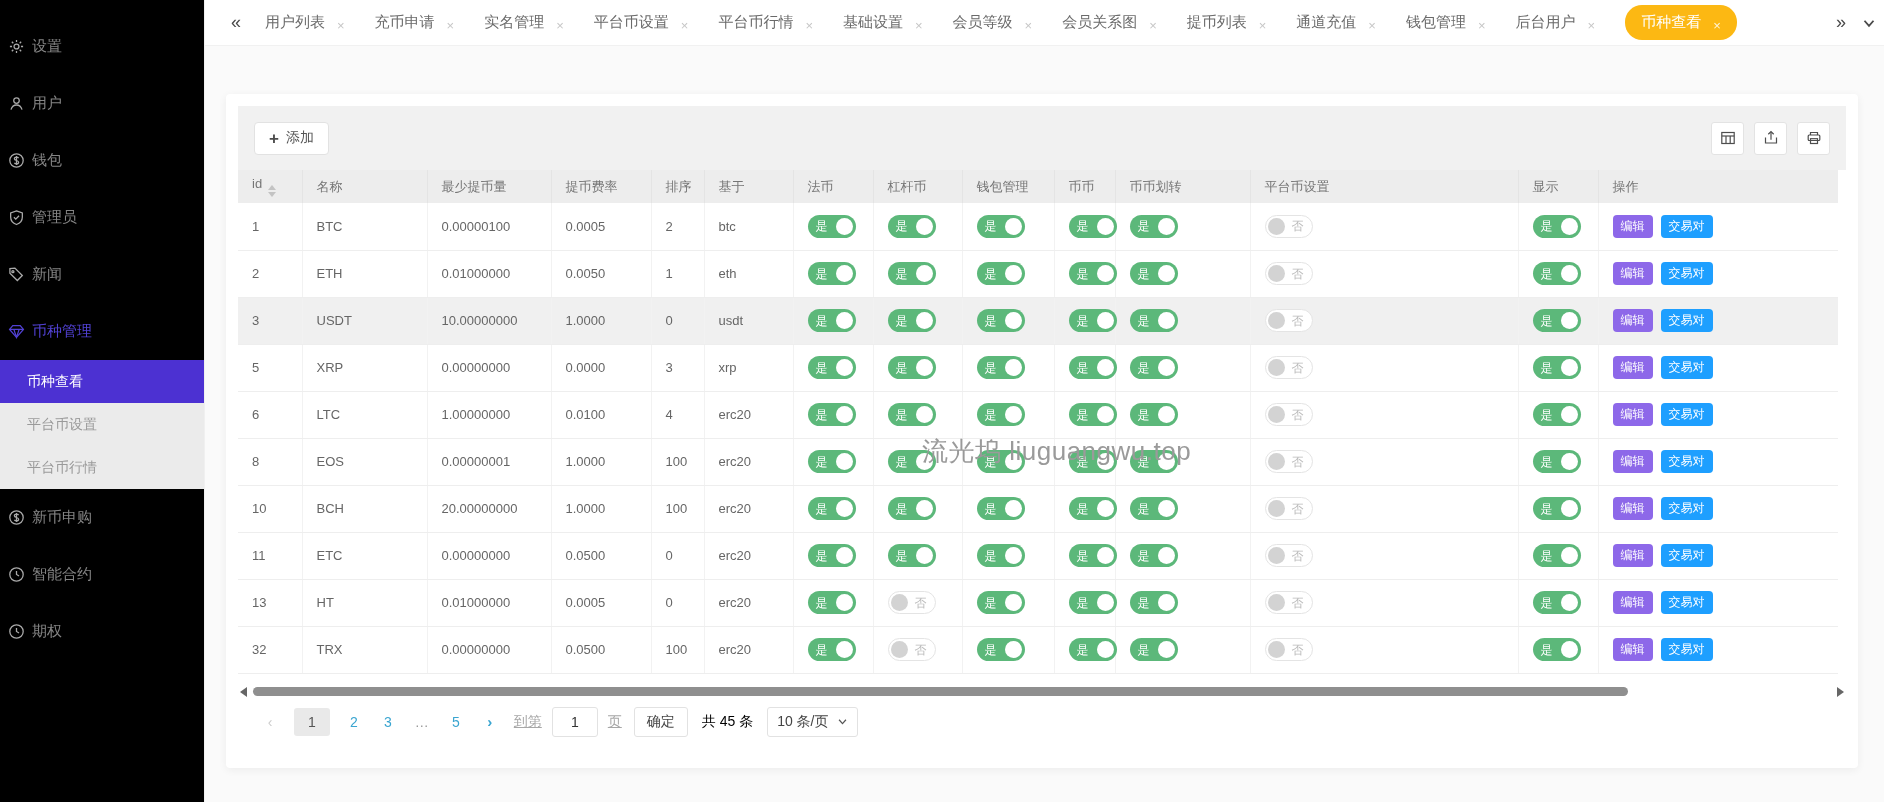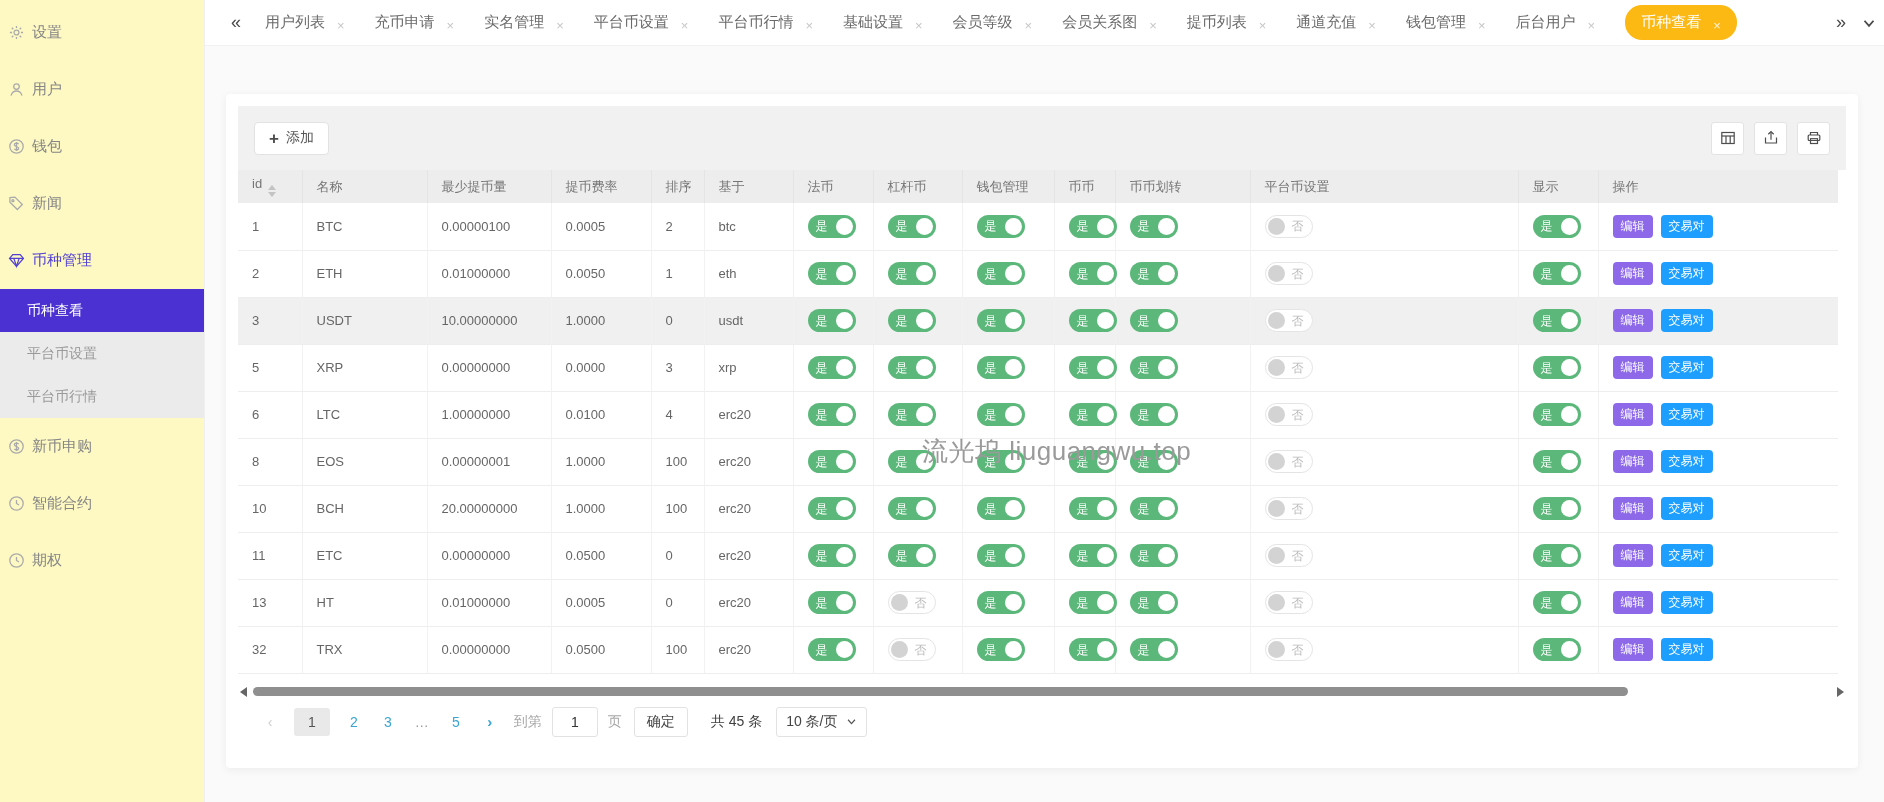--- a/index.html
+++ b/index.html
@@ -1,22 +1,22 @@
 <!DOCTYPE html>
 <html style="--accent: #fcb813; --toggle-on: #5cb87a; --btn-edit: #8d68e9; --btn-pairs: #1e9fff; --submenu-active: #4c31d2; --side-active: #5141d3; --page-link: #3aa5d0;"><head>
 <meta charset="utf-8">
 <style>
   * { margin:0; padding:0; box-sizing:border-box; }
   html,body { width:1884px; height:802px; overflow:hidden; background:#fff;
     font-family:"Liberation Sans","DejaVu Sans",sans-serif; }
   .app { display:flex; width:1884px; height:802px; }
 
   
-  .sidebar { width:205px; height:802px; background:#fef9c3; border-right:1px solid #f0f0f0;
-    padding-top:4px; flex:none; overflow:hidden; }
+  .sidebar { width:205px; height:802px; background:#000000; border-right:1px solid #f0f0f0;
+    padding-top:18px; flex:none; overflow:hidden; }
   .side-item { display:flex; align-items:center; height:57px; padding-left:8px;
     color:#858585; font-size:15px; cursor:pointer; }
   .side-item svg { width:17px; height:17px; color:#aaaaaa; margin-right:7px; flex:none; }
   .side-item.active { color:var(--side-active); }
   .side-item.active svg { color:var(--side-active); }
   .submenu { background:#ebebeb; }
   .sub-item { display:flex; align-items:center; height:43px; padding-left:27px;
     color:#9a9a9a; font-size:14px; cursor:pointer; }
   .sub-item.active { background:var(--submenu-active); color:#fff; }
 
@@ -86,26 +86,26 @@
   .arrR { width:0; height:0; border-style:solid; border-width:5px 0 5px 7px; border-color:transparent transparent transparent #666; }
   .track { flex:1; height:9px; margin:0 5px; position:relative; }
   .thumb { position:absolute; left:1px; top:0; height:9px; width:87%; background:#8f8f8f; border-radius:5px; cursor:grab; }
 
   .pager { display:flex; align-items:center; margin-top:10px; padding-left:22px; font-size:14px; }
   .pg { min-width:20px; text-align:center; margin-right:14px; color:var(--page-link); cursor:pointer; }
   .pg.prev { color:#ccc; }
   .pg.next { font-weight:600; font-size:15px; }
   .pg.current { background:#e9e9e9; border-radius:3px; padding:6px 14px; color:#555; cursor:default; }
   .pg.ellipsis { color:#999; cursor:default; }
-  .muted { color:#a7a7a7; }
+  .muted { color:#a7a7a7;text-decoration:underline; }
   .goto-input { width:46px; height:30px; border:1px solid #e2e2e2; border-radius:3px;
     text-align:center; font-size:14px; color:#333; margin:0 10px; font-family:inherit; }
   .confirm { height:30px; padding:0 12px; background:#fff; border:1px solid #e2e2e2;
     border-radius:3px; font-size:14px; color:#444; margin:0 14px 0 12px; cursor:pointer; font-family:inherit; }
-  .total { color:#404040; margin-right:14px;margin-left:9px; }
+  .total { color:#000000; margin-right:14px; }
   .psize { height:30px; border:1px solid #e2e2e2; border-radius:3px; background:#fff;
     display:flex; align-items:center; padding:0 9px; gap:8px; color:#444; cursor:pointer; }
   .psize svg { width:11px; height:11px; color:#555; }
 
   .watermark { position:absolute; left:717px; top:388px; font-size:26px; color:#9a9a9a;
     letter-spacing:.5px; z-index:5; pointer-events:none; }
 </style>
 </head>
 <body>
 
@@ -124,20 +124,27 @@
           <path d="M2.8 13.8c.9-3 2.9-4.4 5.2-4.4s4.3 1.4 5.2 4.4"></path>
         </svg>
         <span>用户</span>
       </div>
       <div class="side-item">
         <svg viewBox="0 0 16 16" fill="none" stroke="currentColor" stroke-width="1.2">
           <circle cx="8" cy="8" r="6.3"></circle>
           <path d="M8 3.8v8.4M10 5.8c-.5-.7-1.2-1-2-1-1.1 0-2 .7-2 1.6 0 2.2 4 1 4 3.2 0 .9-.9 1.6-2 1.6-.8 0-1.5-.3-2-1"></path>
         </svg>
         <span>钱包</span>
+      </div>
+      <div class="side-item">
+        <svg viewBox="0 0 16 16" fill="none" stroke="currentColor" stroke-width="1.2">
+          <path d="M8 1.8l5.5 1.9v3.8c0 3.6-2.2 6-5.5 7.1-3.3-1.1-5.5-3.5-5.5-7.1V3.7z"></path>
+          <path d="M5.6 7.8l1.7 1.7 3.1-3.2"></path>
+        </svg>
+        <span>管理员</span>
       </div>
       <div class="side-item">
         <svg viewBox="0 0 16 16" fill="none" stroke="currentColor" stroke-width="1.2">
           <path d="M1.8 2.5v4.2l7 7 4.7-4.7-7-7z"></path>
           <circle cx="4.6" cy="5.3" r="1"></circle>
         </svg>
         <span>新闻</span>
       </div>
       <div class="side-item active">
         <svg viewBox="0 0 16 16" fill="none" stroke="currentColor" stroke-width="1.2">

